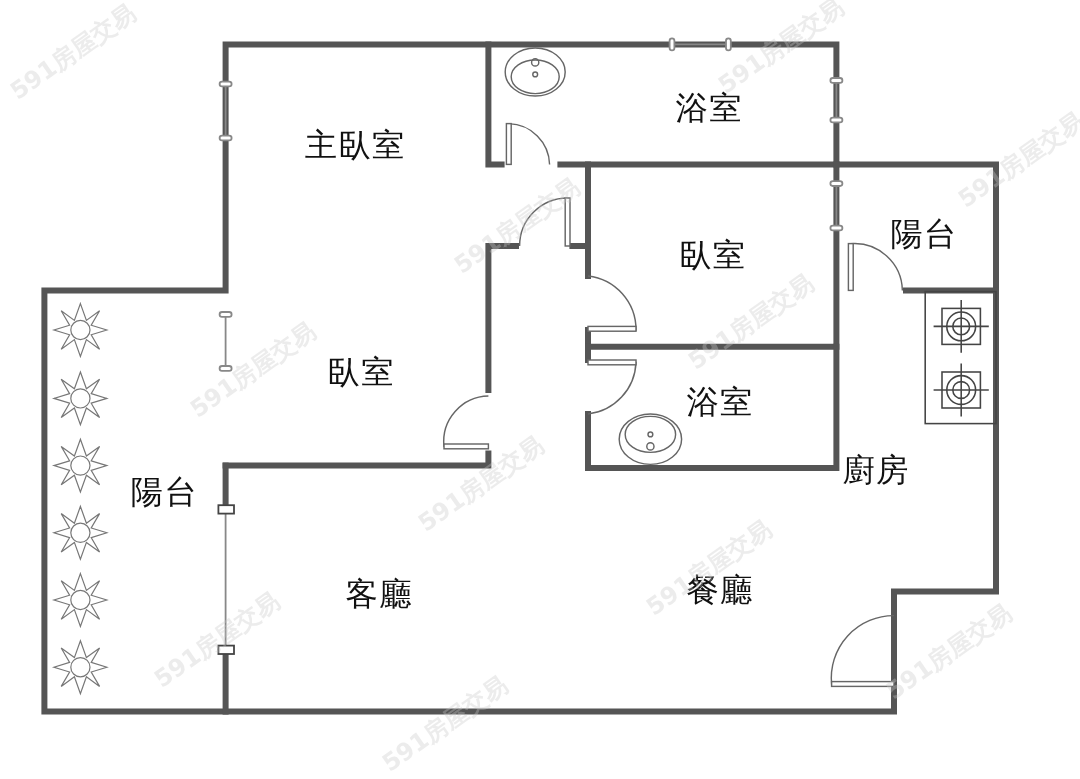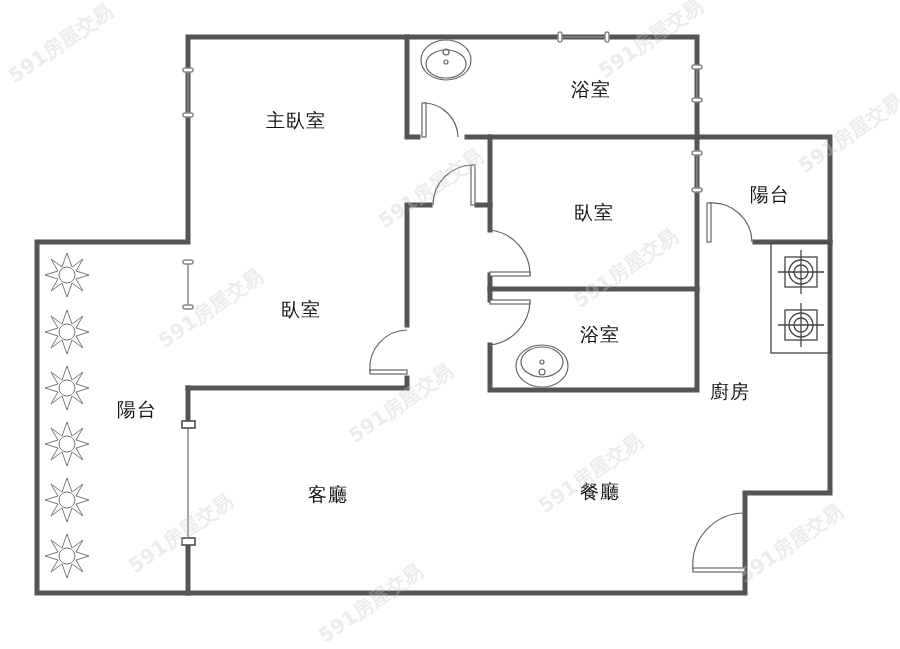--- a/index.html
+++ b/index.html
@@ -1,18 +1,18 @@
 <!DOCTYPE html>
 <html><head>
 <meta charset="utf-8">
 <style>
   html, body { margin: 0; padding: 0; background: #ffffff; }
   body { width: 900px; height: 649px; position: relative; overflow: hidden; font-family: "DejaVu Sans", sans-serif; }
   #plan { position: absolute; left: 0; top: 0; }
-  .label { position: absolute; font-size: 19px; color: #111; white-space: nowrap; transform: translate(-50%, -50%); letter-spacing: 1px; }
+  .label { position: absolute; font-size: 27px; color: #111; white-space: nowrap; transform: translate(-50%, -50%); letter-spacing: 1px; }
   .wm { position: absolute; font-size: 20px; font-weight: bold; color: rgba(200,200,200,0.35); transform: rotate(-35deg); white-space: nowrap; font-family: "DejaVu Sans", sans-serif; pointer-events: none; }
 </style>
 </head>
 <body>
 
 <svg id="plan" width="900" height="649" viewBox="0 0 900 649" xmlns="http://www.w3.org/2000/svg">
   <g stroke="#555555" stroke-width="5" fill="none" stroke-linecap="square">
 
     <path d="M188 242 L188 37 L697 37 L697 137 L830 137 L830 493 L745 493 L745 593 L37 593 L37 242 L188 242"></path>
 
@@ -130,21 +130,21 @@
 </svg>
 
 <div class="label" style="left:296px;top:121px">主臥室</div>
 <div class="label" style="left:591px;top:90px">浴室</div>
 <div class="label" style="left:594px;top:213px">臥室</div>
 <div class="label" style="left:770px;top:195px">陽台</div>
 <div class="label" style="left:301px;top:310px">臥室</div>
 <div class="label" style="left:600px;top:335px">浴室</div>
 <div class="label" style="left:730px;top:392px">廚房</div>
 <div class="label" style="left:137px;top:410px">陽台</div>
-<div class="label" style="left:328px;top:495px">客廳</div>
+<div class="label" style="left:316px;top:495px">客廳</div>
 <div class="label" style="left:600px;top:492px">餐廳</div>
 
 <div class="wm" style="left:0px;top:30px">591房屋交易</div>
 <div class="wm" style="left:370px;top:175px">591房屋交易</div>
 <div class="wm" style="left:590px;top:25px">591房屋交易</div>
 <div class="wm" style="left:150px;top:295px">591房屋交易</div>
 <div class="wm" style="left:565px;top:255px">591房屋交易</div>
 <div class="wm" style="left:790px;top:120px">591房屋交易</div>
 <div class="wm" style="left:340px;top:390px">591房屋交易</div>
 <div class="wm" style="left:530px;top:460px">591房屋交易</div>

